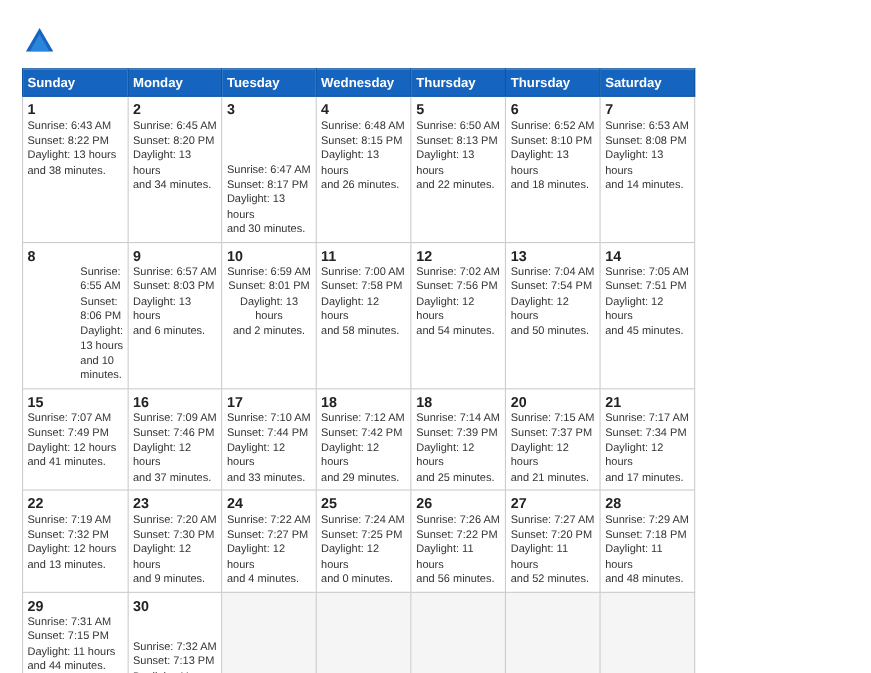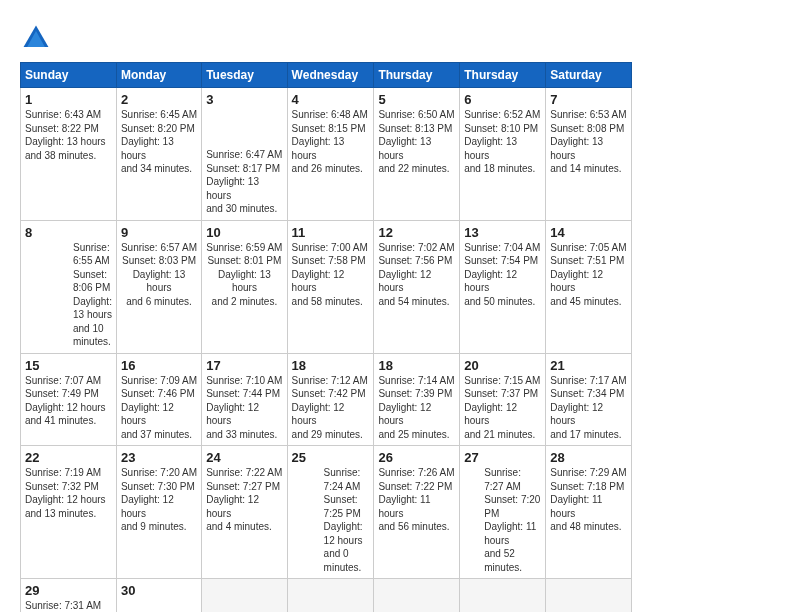--- a/index.html
+++ b/index.html
@@ -180,21 +180,21 @@
         <tr>
           <td>
             <span class="day-number">8</span>
             <div class="day-info" style="white-space: pre-line; margin-left: 48px;">Sunrise: 6:55 AM
 Sunset: 8:06 PM
 Daylight: 13 hours
 and 10 minutes.</div>
           </td>
           <td>
             <span class="day-number">9</span>
-            <div class="day-info" style="white-space: pre-line; text-align: center;">Sunrise: 6:57 AM
+            <div class="day-info" style="white-space: pre-line;">Sunrise: 6:57 AM
 Sunset: 8:03 PM
 Daylight: 13 hours
 and 6 minutes.</div>
           </td>
           <td>
             <span class="day-number">10</span>
             <div class="day-info" style="white-space: pre-line; text-align: center;">Sunrise: 6:59 AM
 Sunset: 8:01 PM
 Daylight: 13 hours
 and 2 minutes.</div>
@@ -296,35 +296,35 @@
           </td>
           <td>
             <span class="day-number">24</span>
             <div class="day-info" style="white-space: pre-line;">Sunrise: 7:22 AM
 Sunset: 7:27 PM
 Daylight: 12 hours
 and 4 minutes.</div>
           </td>
           <td>
             <span class="day-number">25</span>
-            <div class="day-info" style="white-space: pre-line; margin-left: 32px;">Sunrise: 7:24 AM
+            <div class="day-info" style="white-space: pre-line;">Sunrise: 7:24 AM
 Sunset: 7:25 PM
 Daylight: 12 hours
 and 0 minutes.</div>
           </td>
           <td>
             <span class="day-number">26</span>
             <div class="day-info" style="white-space: pre-line;">Sunrise: 7:26 AM
 Sunset: 7:22 PM
 Daylight: 11 hours
 and 56 minutes.</div>
           </td>
           <td>
             <span class="day-number">27</span>
-            <div class="day-info" style="white-space: pre-line; margin-left: 20px;">Sunrise: 7:27 AM
+            <div class="day-info" style="white-space: pre-line;">Sunrise: 7:27 AM
 Sunset: 7:20 PM
 Daylight: 11 hours
 and 52 minutes.</div>
           </td>
           <td>
             <span class="day-number">28</span>
             <div class="day-info" style="white-space: pre-line;">Sunrise: 7:29 AM
 Sunset: 7:18 PM
 Daylight: 11 hours
 and 48 minutes.</div>

